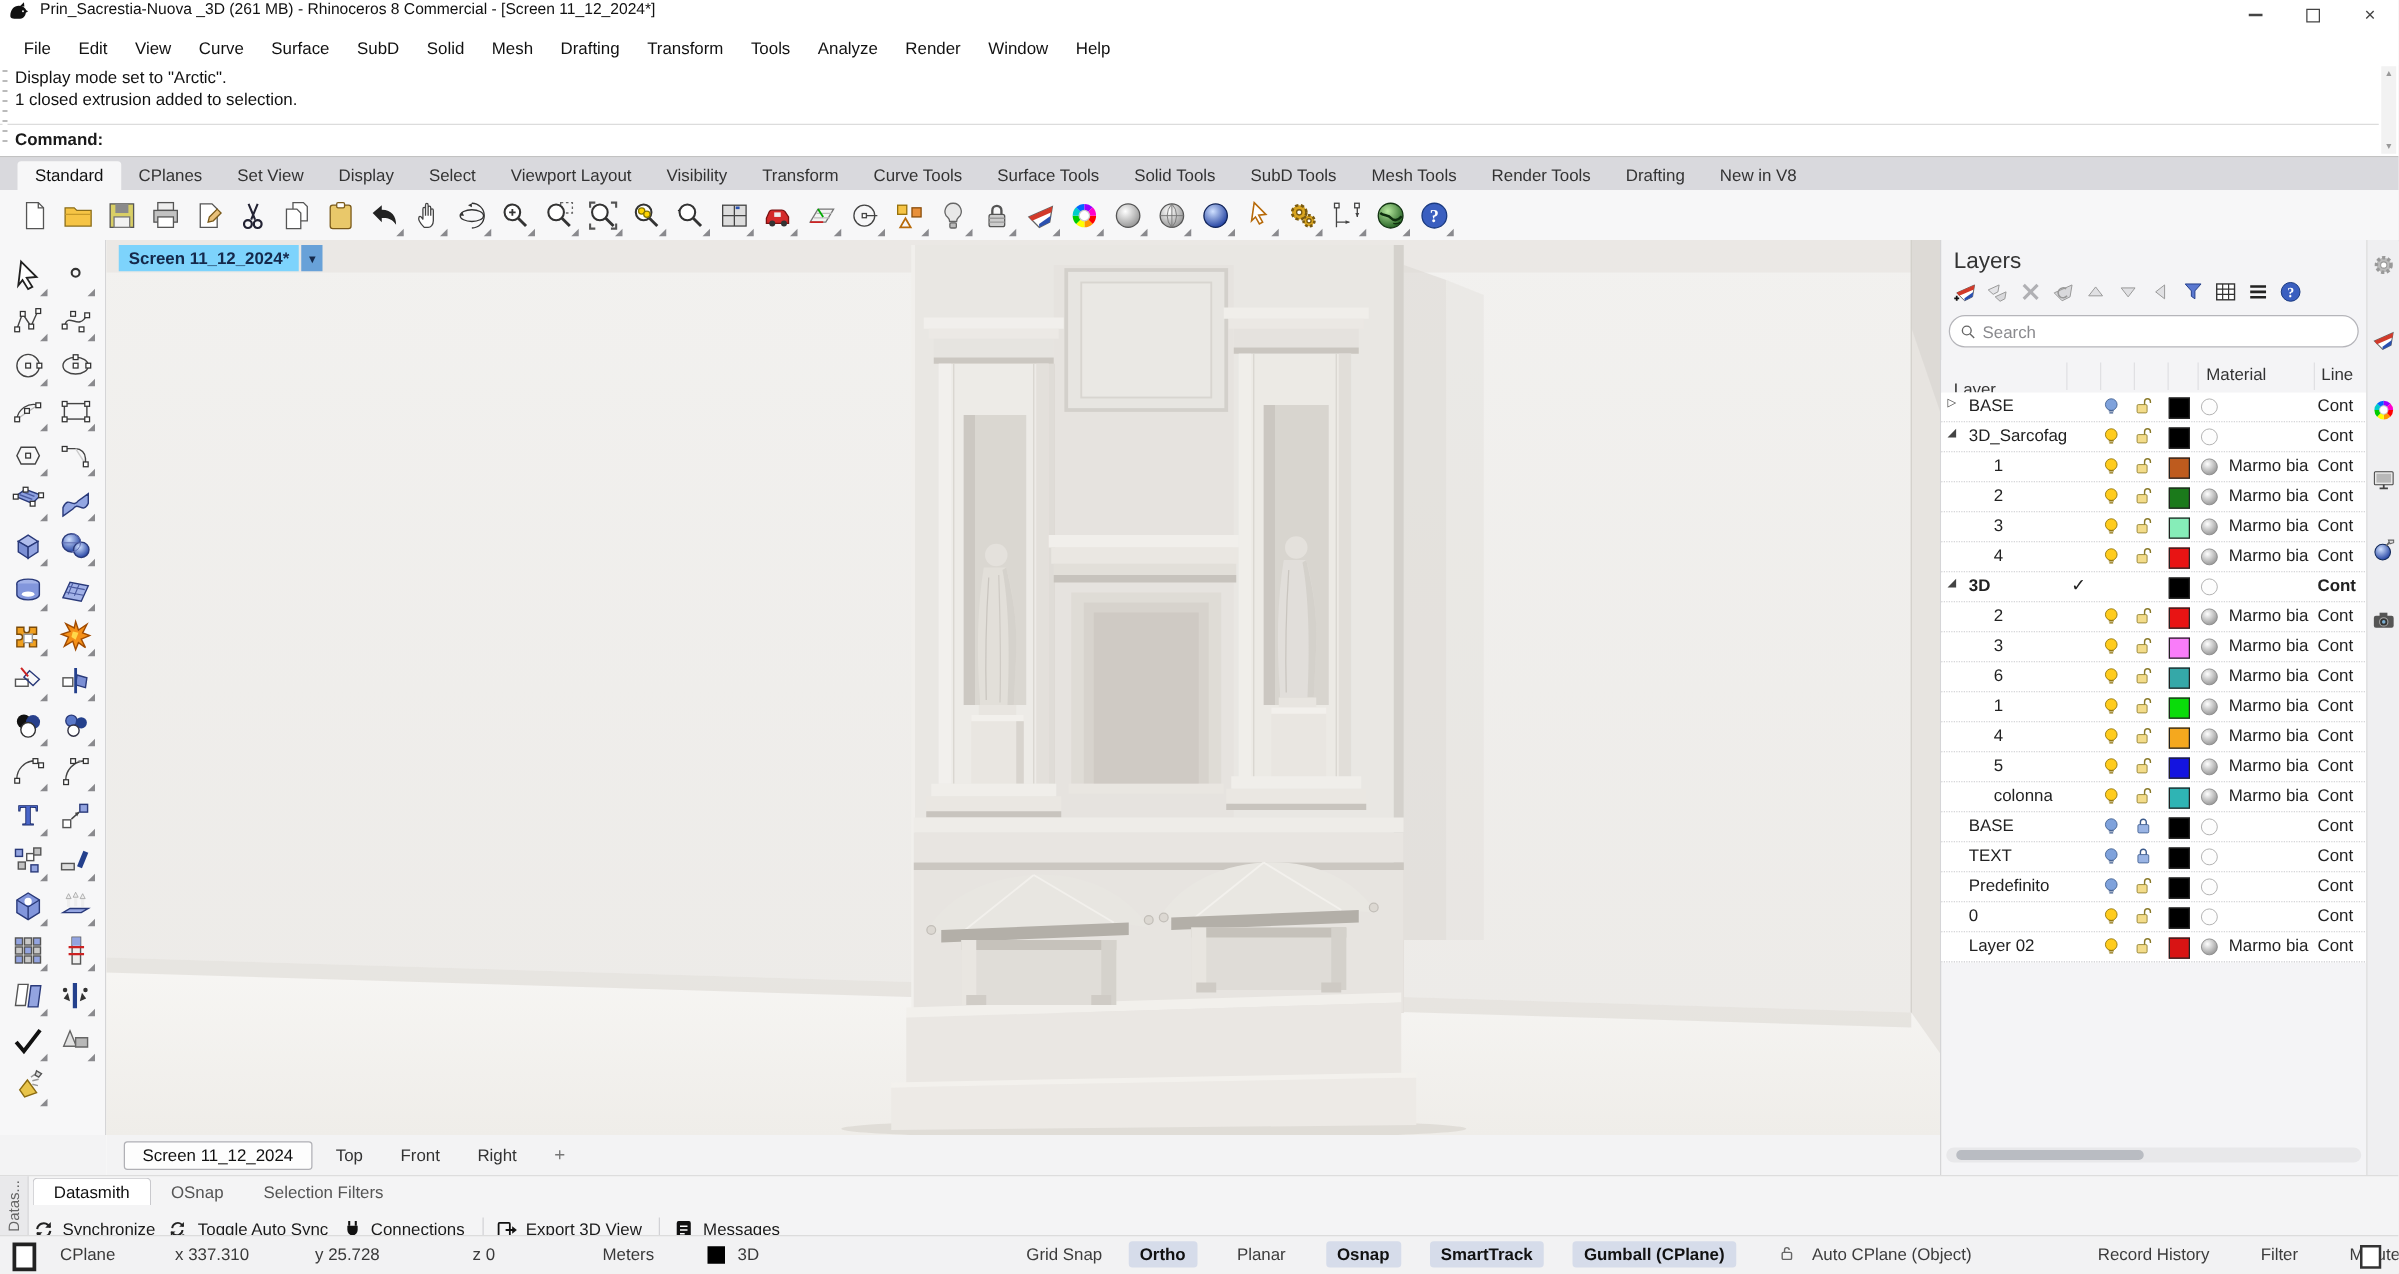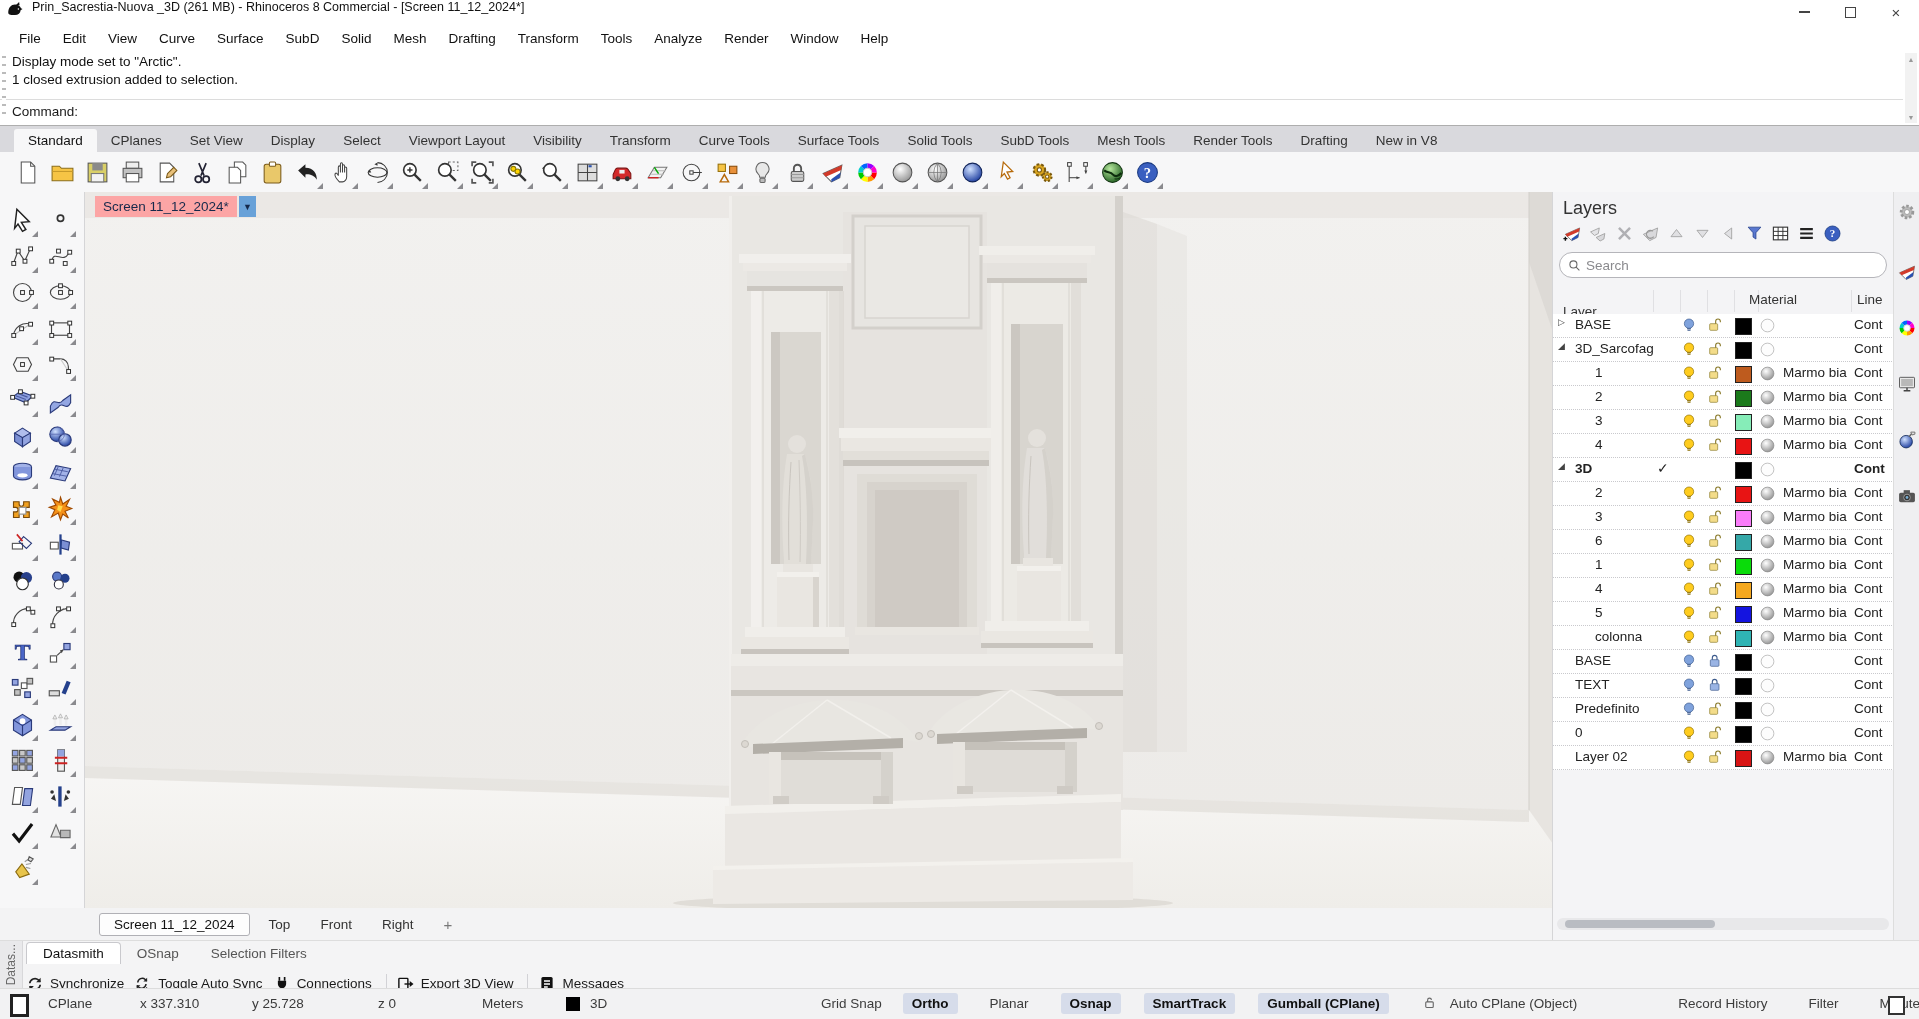--- a/index.html
+++ b/index.html
@@ -16,40 +16,40 @@
   .maxbox{width:9px;height:9px;border:1.2px solid #444}
   .closex{font-size:15px;line-height:1}
   
   #menubar{left:0;top:24px;width:1919px;height:28px;display:flex;align-items:center;padding-left:8px;background:#fff}
   .menu-item{padding:0 11px;font-size:13.5px;color:#111}
   
   #cmdarea{left:0;top:52px;width:1919px;height:73px;background:#fff;border-bottom:1px solid #aeaeae}
   #cmdgrip{left:2px;top:56px;width:4px;height:60px;background:repeating-linear-gradient(#bbb 0 2px,#fff 2px 8px)}
   #cmd-lines{position:absolute;left:12px;top:1px;right:20px;font-size:13.5px;line-height:17.5px;color:#111;overflow:hidden}
   #cmd-prompt{position:absolute;left:0;right:16px;top:47px;height:25px;border-top:1px solid #dcdcdc;
-              font-weight:normal;font-size:13.5px;padding:4px 0 0 12px}
+              font-weight:bold;font-size:13.5px;padding:4px 0 0 12px}
   #cmdscroll{right:2px;top:53px;width:12px;height:70px;background:#f2f2f2}
   .scar{width:12px;height:12px;color:#999;font-size:7px;display:flex;align-items:center;justify-content:center}
   
   #tabrow{left:0;top:126px;width:1919px;height:26px;background:#d9d9dd;display:flex;align-items:flex-end;padding-left:14px}
   .ttab{padding:4px 14px;font-size:13.5px;color:#333}
   .ttab.active{background:#f7f7f8;border-radius:3px 3px 0 0;color:#111}
   
   #iconbar{left:0;top:152px;width:1919px;height:40px;background:#f7f7f8;border-bottom:1px solid #d4d4d6;
            display:flex;align-items:center;padding-left:14px}
   .tbi{width:27px;height:27px;margin-right:8px;position:relative;display:flex;align-items:center;justify-content:center}
   .tbi.fly:after{content:"";position:absolute;right:-2px;bottom:-3px;border-left:6px solid transparent;border-bottom:6px solid #8a8a8e}
   
   #palette{left:0;top:192px;width:84px;height:716px;background:#f7f7f8;border-right:1px solid #d5d5d7}
   .pal{position:absolute;width:32px;height:32px;display:flex;align-items:center;justify-content:center}
   .pal:after{content:"";position:absolute;right:0;bottom:-1px;border-left:6px solid transparent;border-bottom:6px solid #8a8a8e}
   
   #viewport{left:85px;top:192px;width:1468px;height:716px;background:#f0efed;overflow:hidden}
   #vplabel{position:absolute;left:10px;top:4px;display:flex;z-index:5}
-  #vplabel .lbl{background:#fca5a5;color:#15294b;font-weight:normal;font-size:13.5px;padding:3px 8px}
+  #vplabel .lbl{background:#7dd3fc;color:#15294b;font-weight:bold;font-size:13.5px;padding:3px 8px}
   #vplabel .arr{background:#68a1d8;color:#15294b;width:17px;margin-left:2px;display:flex;align-items:center;justify-content:center;font-size:9px}
   
   #vtabs{left:85px;top:908px;width:1467px;height:32px;background:#f3f3f4;display:flex;align-items:center;padding-left:14px}
   .vtab{padding:3px 11px;color:#333;font-size:13.5px;margin-right:8px}
   .vtab.active{background:#fdfdfd;border:1px solid #b0b0b5;border-radius:3px;padding:3px 14px;color:#111}
   .vtab.plus{color:#777;font-size:15px}
   #vtabcorner{left:0;top:908px;width:85px;height:32px;background:#f3f3f4}
   
   #layers{left:1552px;top:192px;width:341px;height:748px;background:#f4f4f6;border-left:1px solid #d5d5d7}
   #lp-title{position:absolute;left:10px;top:6px;font-size:18px;color:#333}
@@ -905,21 +905,21 @@
         </svg>
       <span class="ph">Search</span>
     </div>
     <div id="lp-header">
       <span style="position:absolute;left:10px;top:16px">Layer</span>
       <div class="hsep" style="left:100px"></div>
         <div class="hsep" style="left:127px"></div>
       <div class="hsep" style="left:154px"></div>
         <div class="hsep" style="left:181px"></div>
       <div class="hsep" style="left:205px"></div>
-      <span style="position:absolute;left:196px;top:4px">Material</span>
+      <span style="position:absolute;left:212px;top:4px">Material</span>
       <div class="hsep" style="left:298px"></div>
       <span style="position:absolute;left:304px;top:4px">Line</span>
     </div>
     <div id="lp-list">
         <div class="lrow">
           <span class="lexp">▷</span>
           <span class="lname i0">BASE</span>
           <span class="lbulb"><svg width="16" height="16" viewBox="0 0 24 24">
               <circle cx="12" cy="10" r="7" fill="#7FA2DC" stroke="#3c5a8c"></circle>
               <path d="M9 17.5h6M9.7 20h4.6" stroke="#3c5a8c" stroke-width="1.6"></path>

